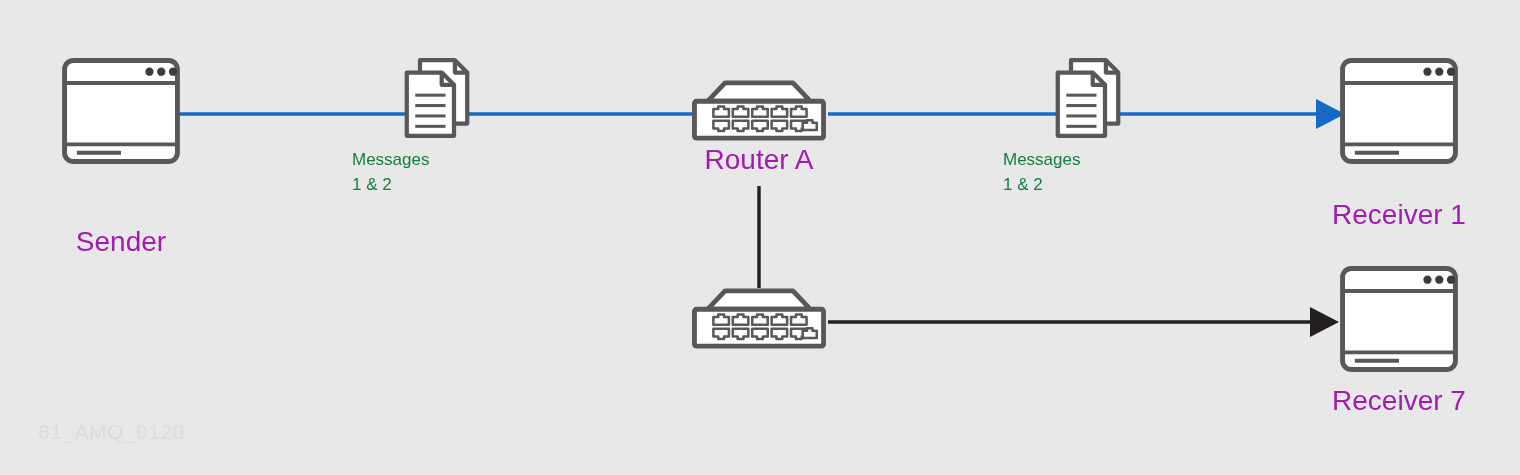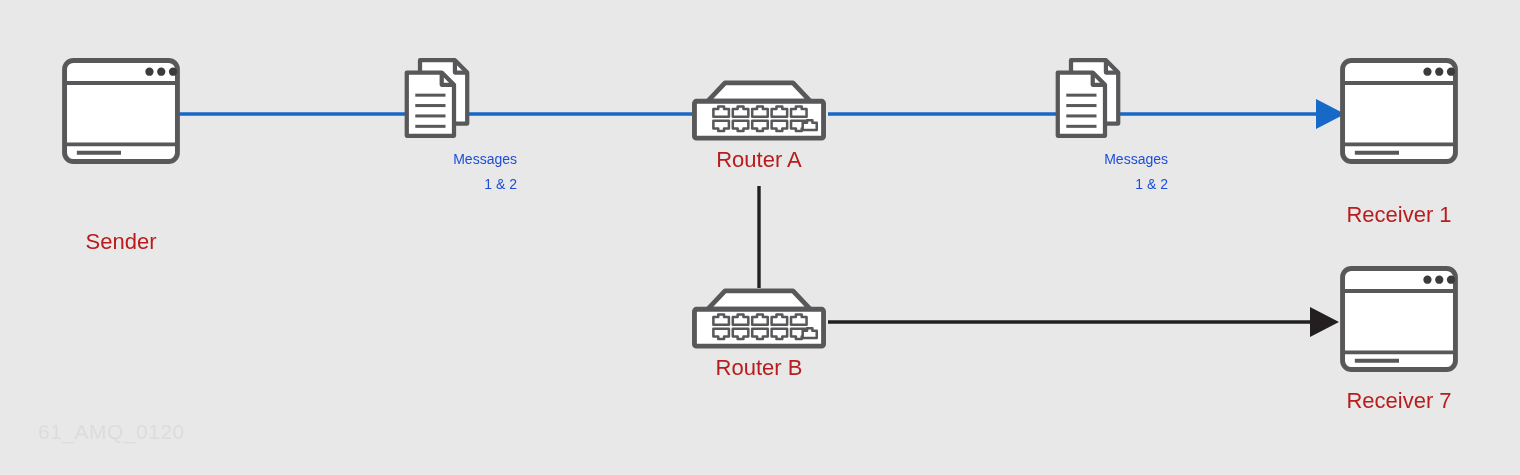--- a/index.html
+++ b/index.html
@@ -19,32 +19,32 @@
     position: absolute;
     top: 0;
     left: 0;
     width: 1520px;
     height: 475px;
     display: block;
   }
   .node-label {
     position: absolute;
     text-align: center;
-    color: #b91c1c;
-    font-size: 22px;
+    color: #a21caf;
+    font-size: 28px;
     line-height: 25px;
     font-family: "Liberation Sans", sans-serif;
     white-space: pre;
     pointer-events: none;
   }
   .msg-label {
     position: absolute;
-    text-align: right;
-    color: #1d4ed8;
-    font-size: 14px;
+    text-align: left;
+    color: #15803d;
+    font-size: 17px;
     line-height: 25px;
     font-family: "Liberation Sans", sans-serif;
   }
   .msg-label .l2 { display: block; }
   #watermark {
     position: absolute;
     left: 38px;
     top: 420px;
     font-size: 21px;
     letter-spacing: 0.5px;
@@ -169,19 +169,18 @@
 
   <div class="node-label" style="left:659px; top:147px; width:200px;">Router A</div>
 
   <div class="msg-label" style="left:1003px; top:147px; width:165px;">
     <span>Messages</span>
     <span class="l2">1 &amp; 2</span>
   </div>
 
   <div class="node-label" style="left:1299px; top:182px; width:200px;margin-top:20px;">Receiver 1</div>
 
-  <div class="node-label" style="left:659px; top:355px; width:200px;">Router B</div>
 
   <div class="node-label" style="left:1299px; top:388px; width:200px;">Receiver 7</div>
 
   <div id="watermark">61_AMQ_0120</div>
 
 </div>
 
 </body></html>

